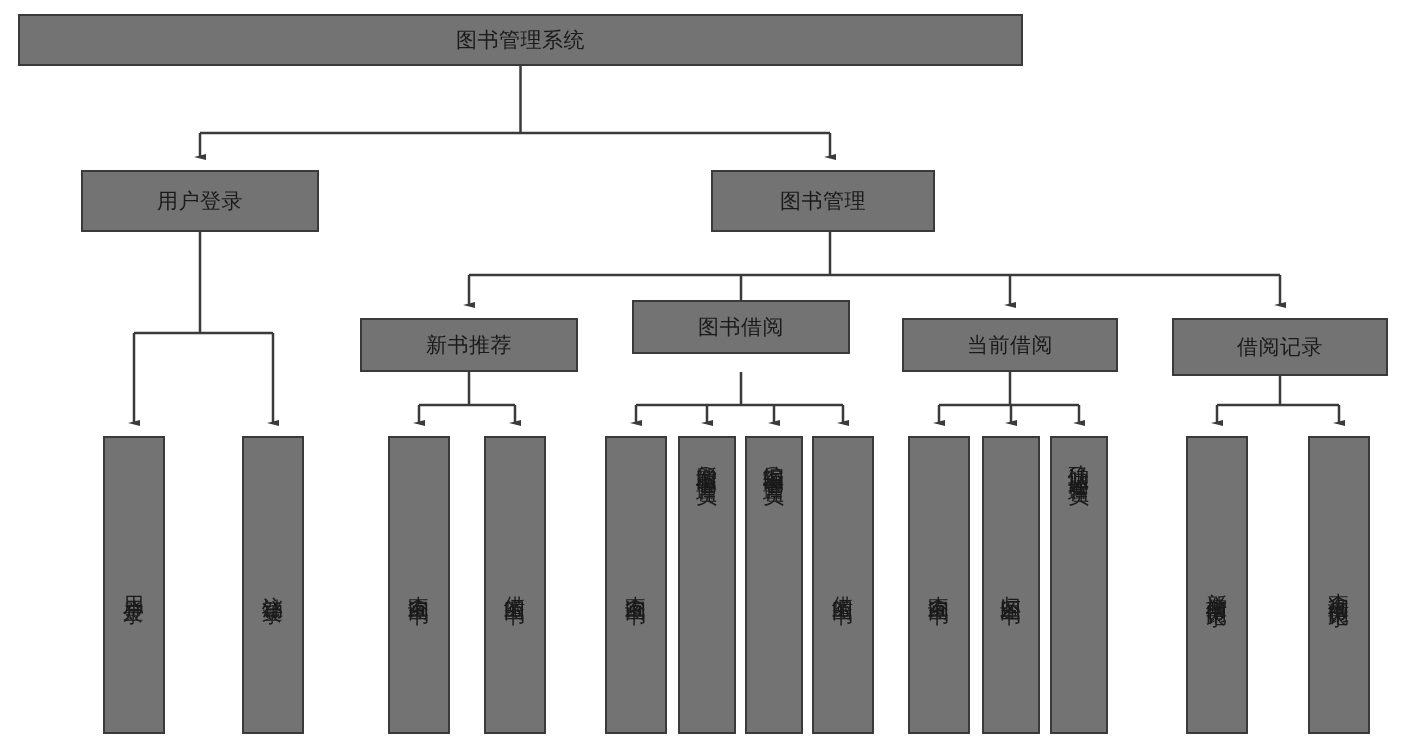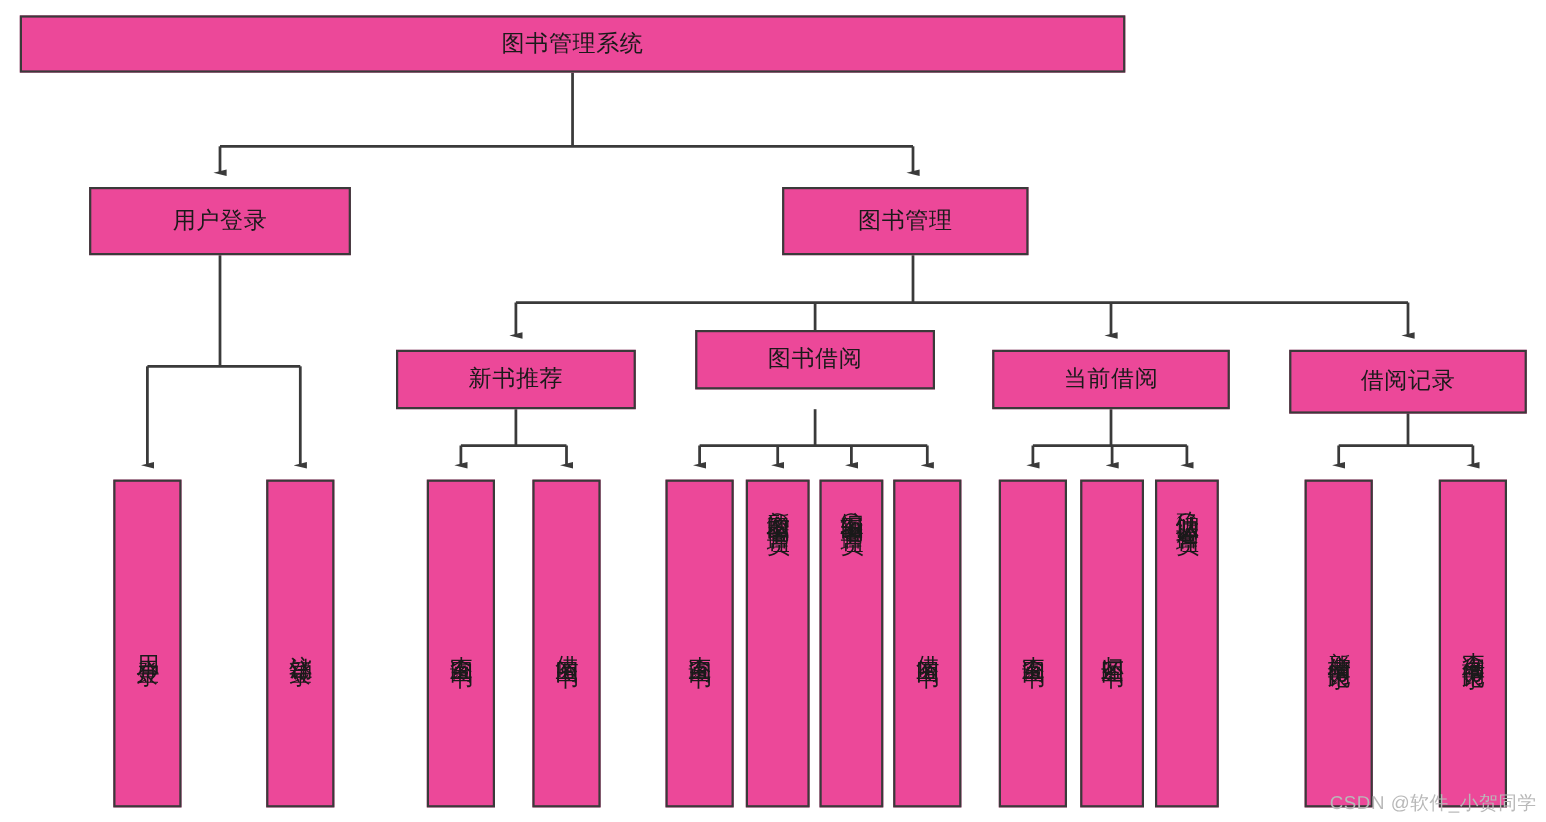--- a/index.html
+++ b/index.html
@@ -15,21 +15,21 @@
     position: relative;
   }
   #diagram-root {
     position: relative;
     width: 1405px;
     height: 747px;
   }
   .node {
     position: absolute;
     box-sizing: border-box;
-    background: #ec4899;
+    background: #737373;
     border: 2px solid #3a3a3a;
     display: flex;
     align-items: center;
     justify-content: center;
     color: #1a1a1a;
   }
   .node-label {
     display: block;
     text-align: center;
     line-height: 1.15;
@@ -177,14 +177,13 @@
       <div class="node vertical" style="left: 1050px; top: 436px; width: 58px; height: 298px;">
         <span class="node-label">确认归还（管理员）</span>
       </div>
       <div class="node vertical v-mid" style="left: 1186px; top: 436px; width: 62px; height: 298px;">
         <span class="node-label">新增借阅记录</span>
       </div>
       <div class="node vertical v-mid" style="left: 1308px; top: 436px; width: 62px; height: 298px;">
         <span class="node-label">查询借阅记录</span>
       </div>
     </div>
-  <div class="watermark">CSDN @软件_小贺同学</div>
 </div>
 
 </body></html>

